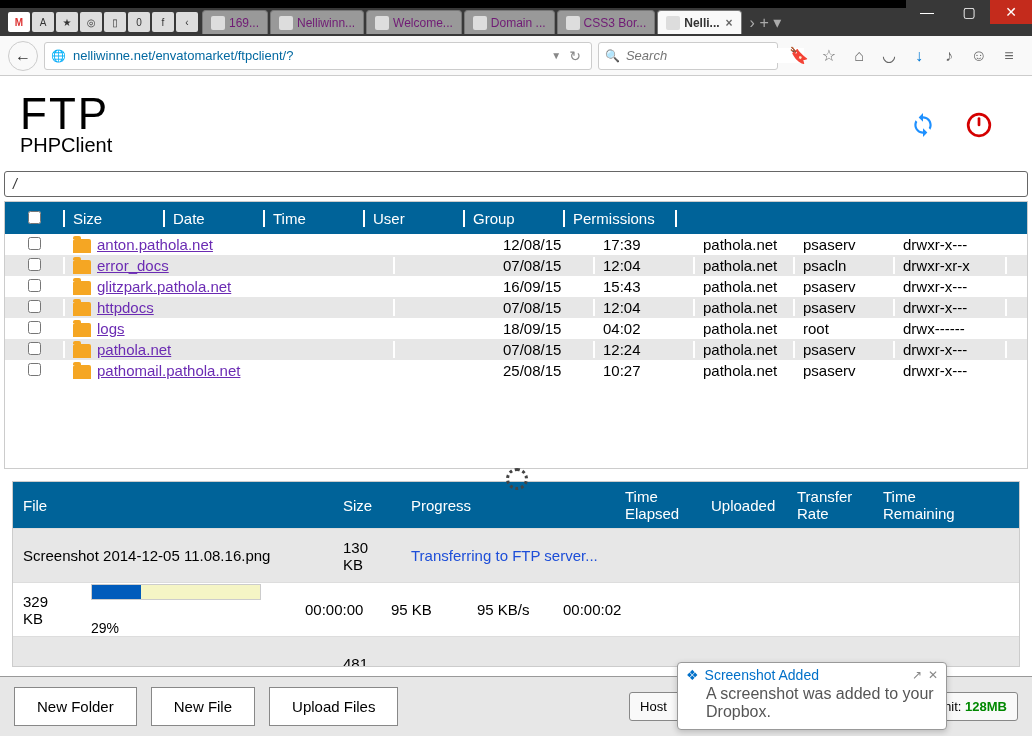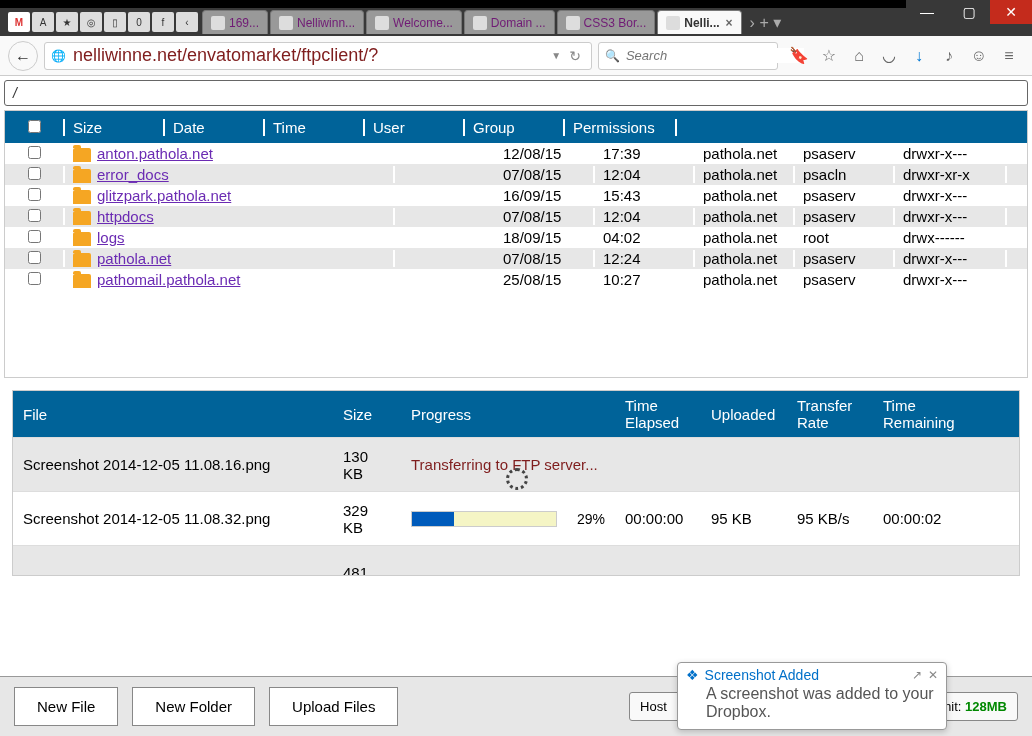--- a/index.html
+++ b/index.html
@@ -20,21 +20,21 @@
 .tab.active { background: #f9f9f9; color: #333; font-weight: bold; }
 .tab .tab-ico { width: 14px; height: 14px; margin-right: 4px; flex-shrink: 0; background: #ddd; border-radius: 2px; }
 .tab .tab-label { white-space: nowrap; overflow: hidden; text-overflow: ellipsis; }
 .tab .tab-close { margin-left: 6px; font-size: 12px; color: #666; }
 .tab-new { color: #aaa; padding: 0 6px; font-size: 16px; }
 
 .nav-toolbar { background: #f9f9f9; height: 40px; display: flex; align-items: center; padding: 0 8px; gap: 6px; border-bottom: 1px solid #ccc; }
 .nav-back { width: 30px; height: 30px; border: 1px solid #ccc; border-radius: 50%; display: flex; align-items: center; justify-content: center; color: #333; font-size: 16px; }
 .url-bar { flex: 1; display: flex; align-items: center; border: 1px solid #ccc; border-radius: 3px; background: #fff; height: 28px; padding: 0 6px; }
 .url-bar .globe { width: 16px; margin-right: 6px; color: #888; font-size: 12px; }
-.url-text { flex: 1; font-size: 18px; color: #7f1d1d; border: none; outline: none; }
+.url-text { flex: 1; font-size: 13px; color: #0369a1; border: none; outline: none; }
 .url-drop { color: #888; font-size: 10px; padding: 0 4px; }
 .url-refresh { color: #888; font-size: 14px; padding: 0 4px; }
 .search-bar { display: flex; align-items: center; border: 1px solid #ccc; border-radius: 3px; background: #fff; height: 28px; padding: 0 6px; width: 180px; }
 .search-bar .mag { width: 16px; margin-right: 6px; color: #888; font-size: 12px; }
 .search-input { flex: 1; font-size: 13px; border: none; outline: none; font-style: italic; color: #999; }
 .toolbar-icons { display: flex; gap: 12px; padding: 0 6px; }
 .tb-ico { width: 18px; height: 18px; display: flex; align-items: center; justify-content: center; color: #666; font-size: 16px; }
 
 .content { background: #fff; height: calc(736px - 8px - 28px - 40px); overflow: hidden; position: relative; }
 
@@ -73,22 +73,22 @@
 .tr-row:nth-child(even) { background: #fff; }
 .tr-row:nth-child(odd) { background: #e7e7e7; }
 .tr-cell { padding: 0 10px; white-space: normal; }
 .t-file { width: 320px; }
 .t-size { width: 68px; }
 .t-prog { width: 214px; }
 .t-elapsed { width: 86px; }
 .t-uploaded { width: 86px; }
 .t-rate { width: 86px; }
 .t-remain { width: 110px; }
-.prog-text { color: #7f1d1d; }
-.prog-bar-wrap { display: flex; flex-direction: row; gap: 20px; }
+.prog-text { color: #1d4ed8; }
+.prog-bar-wrap { display: flex; flex-direction: column; gap: 20px; }
 .prog-bar { width: 170px; height: 16px; background: #f5f5c5; border: 1px solid #ccc; }
 .prog-fill { height: 100%; background: #005bbb; }
 .prog-pct { font-size: 14px; }
 
 .bottom-bar { position: absolute; bottom: 0; left: 0; right: 0; height: 60px; background: #e7e7e7; border-top: 1px solid #999; display: flex; align-items: center; padding: 0 14px; justify-content: space-between; }
 .action-btns { display: flex; gap: 14px; }
 .act-btn { padding: 10px 22px; background: #fff; border: 1px solid #888; font-size: 15px; cursor: pointer; }
 .status-box { border: 1px solid #888; background: #f9f9f9; padding: 6px 10px; border-radius: 3px; font-size: 13px; }
 .status-box .mb { color: #008800; font-weight: bold; }
 
@@ -174,20 +174,35 @@
     <span class="tb-ico">◡</span>
     <span class="tb-ico" style="color:#0078d4">↓</span>
     <span class="tb-ico">♪</span>
     <span class="tb-ico">☺</span>
     <span class="tb-ico">≡</span>
   </div>
 </div>
 
 <div class="content">
 
+  <div class="app-header">
+    <div class="logo">
+      <div class="logo-top">FTP</div>
+      <div class="logo-bottom">PHPClient</div>
+    </div>
+    <div class="header-icons">
+      <svg class="hi-refresh" viewBox="0 0 24 24">
+          <path fill="#1E90FF" d="M12 4V1L8 5l4 4V6c3.3 0 6 2.7 6 6 0 1-.3 2-.7 2.8l1.5 1.5C19.5 15 20 13.6 20 12c0-4.4-3.6-8-8-8zm0 14c-3.3 0-6-2.7-6-6 0-1 .3-2 .7-2.8L5.2 7.7C4.5 9 4 10.4 4 12c0 4.4 3.6 8 8 8v3l4-4-4-4v3z"></path>
+        </svg>
+      <svg class="hi-power" viewBox="0 0 24 24">
+          <circle cx="12" cy="12" r="10" fill="none" stroke="#d40000" stroke-width="2.5"></circle>
+          <path stroke="#d40000" stroke-width="2.5" d="M12 6v6" stroke-linecap="round"></path>
+        </svg>
+    </div>
+  </div>
 
   <div class="breadcrumb-box">/</div>
 
   <div class="file-table-wrap">
     <div class="ft-head">
       <div class="ft-cell c-check"><input type="checkbox" style=""></div>
       <div class="ft-cell c-size">Size</div>
       <div class="ft-cell c-date">Date</div>
       <div class="ft-cell c-time">Time</div>
       <div class="ft-cell c-user">User</div>
@@ -282,21 +297,20 @@
         <div class="tr-row">
     <div class="tr-cell t-file">Screenshot 2014-12-05 11.08.16.png</div>
     <div class="tr-cell t-size">130 KB</div>
     <div class="tr-cell t-prog"><span class="prog-text">Transferring to FTP server...</span></div>
     <div class="tr-cell t-elapsed"></div>
     <div class="tr-cell t-uploaded"></div>
     <div class="tr-cell t-rate"></div>
     <div class="tr-cell t-remain"></div>
         </div>
         <div class="tr-row">
-    <div class="tr-cell t-file">Screenshot 2014-12-05 11.08.32.png</div>
     <div class="tr-cell t-size">329 KB</div>
     <div class="tr-cell t-prog">
             <div class="prog-bar-wrap">
               <div class="prog-bar">
                 <div class="prog-fill" style="width:29%"></div>
               </div>
               <span class="prog-pct">29%</span>
             </div>
           </div>
     <div class="tr-cell t-elapsed">00:00:00</div>
@@ -313,22 +327,22 @@
     <div class="tr-cell t-rate"></div>
     <div class="tr-cell t-remain"></div>
         </div>
       </div>
   </div>
 
   <div class="spinner"></div>
 
   <div class="bottom-bar">
     <div class="action-btns">
+      <button class="act-btn">New Folder</button>
       <button class="act-btn">New File</button>
-      <button class="act-btn">New Folder</button>
       <button class="act-btn">Upload Files</button>
     </div>
     <div class="status-box">
       <span>Host</span>
       <span style="margin-left:260px">Limit:</span>
       <span class="mb">128MB</span>
     </div>
   </div>
 
   <div class="notif">

